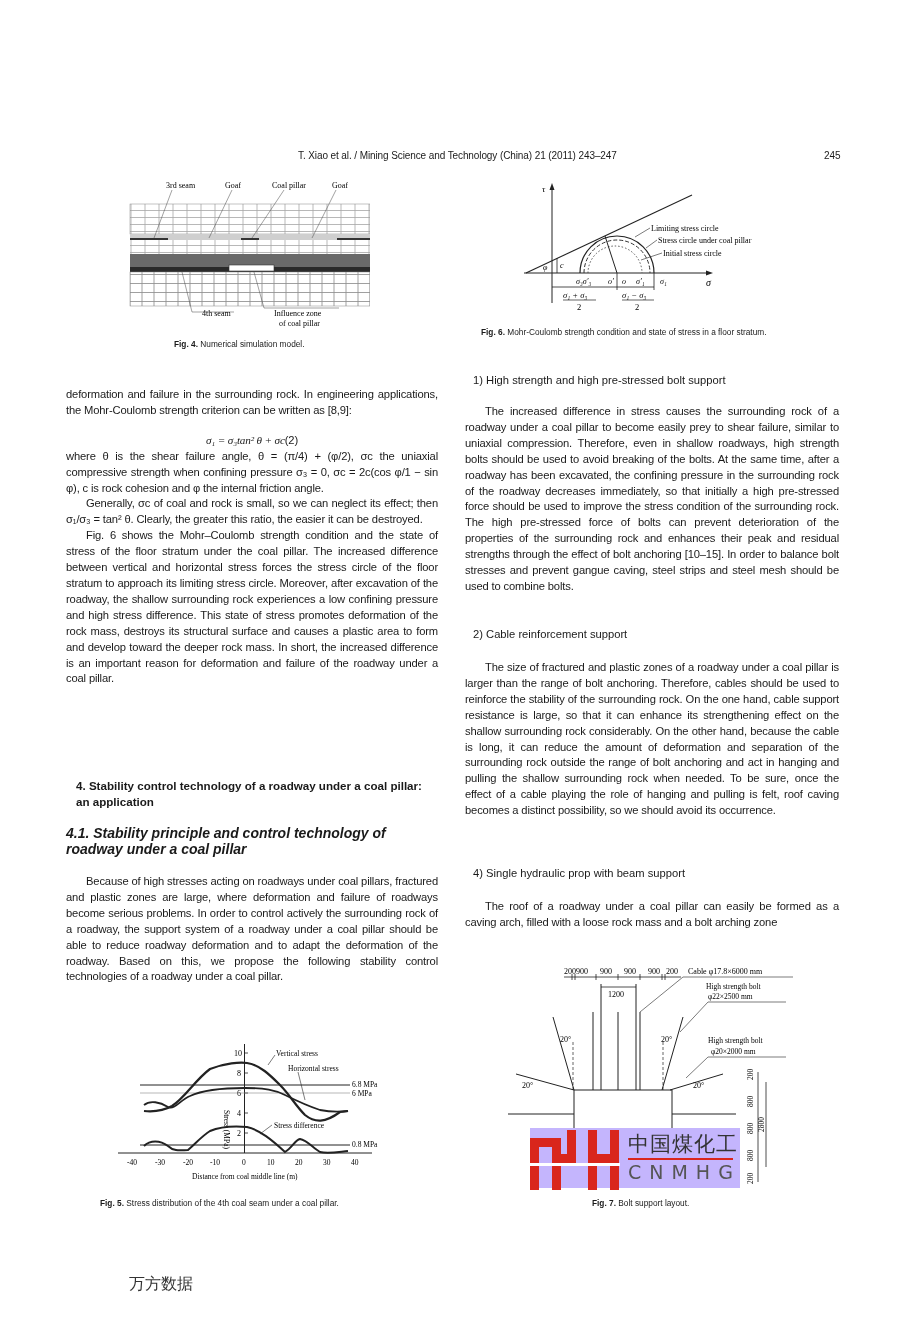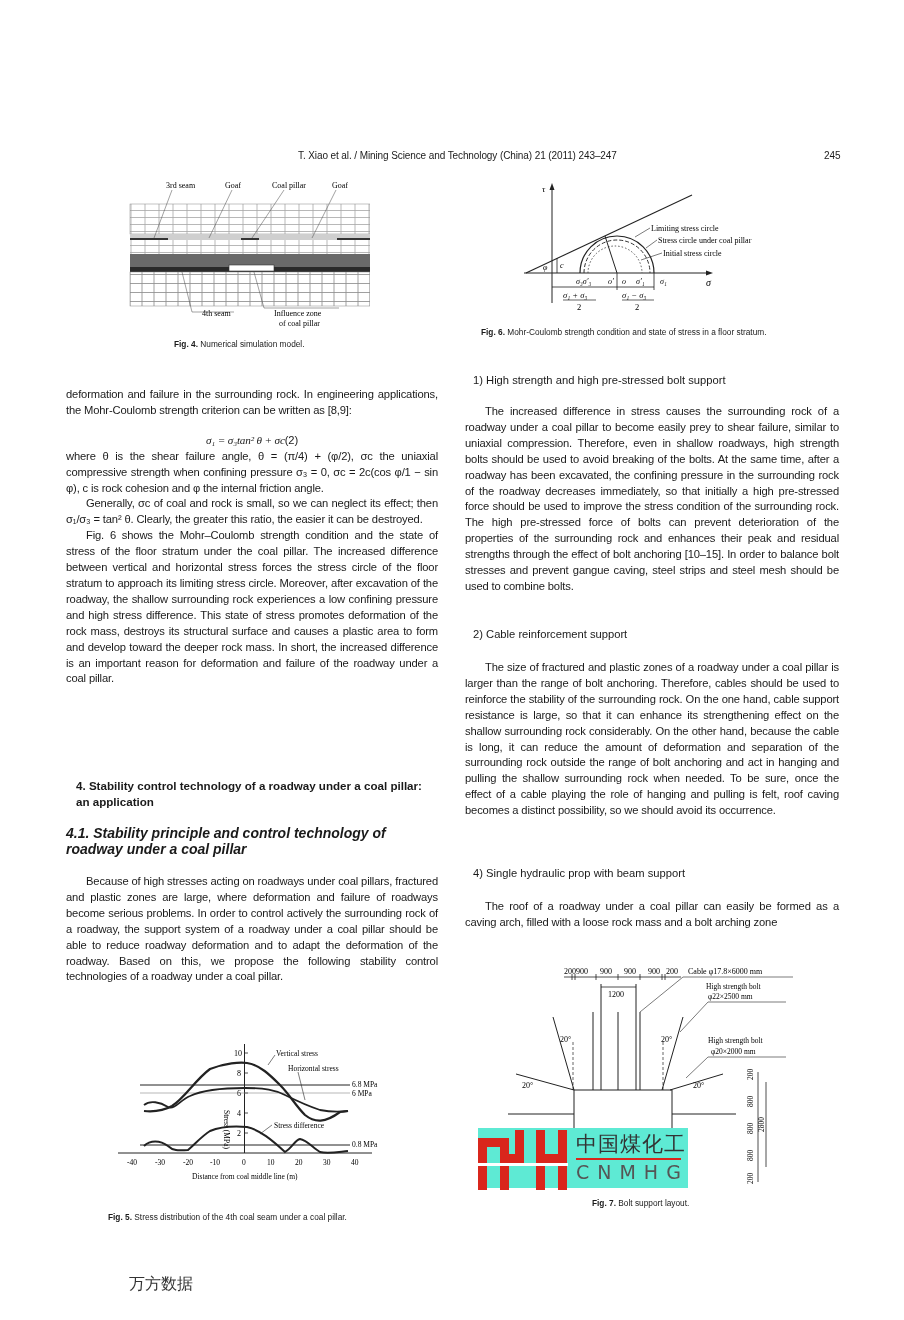--- a/index.html
+++ b/index.html
@@ -198,21 +198,21 @@
       <text x="100" y="125">-10</text>
       <text x="132" y="125">0</text>
       <text x="157" y="125">10</text>
       <text x="185" y="125">20</text>
       <text x="213" y="125">30</text>
       <text x="241" y="125">40</text>
     </g>
     <text x="82" y="139" font-size="7.5">Distance from coal middle line (m)</text>
   </svg>
 </div>
-<div class="abs caption" style="left:108px; top:1198px;margin-top:14px;">
+<div class="abs caption" style="left:100px; top:1198px;">
   <b>Fig. 5.</b> <span>Stress distribution of the 4th coal seam under a coal pillar.</span>
 </div>
 
 <div class="abs" style="left:508px; top:962px; width:290px; height:230px;">
   <svg width="290" height="230" viewBox="0 0 290 230">
 
     <line x1="56" y1="15" x2="173" y2="15" stroke="#222" stroke-width="0.8"></line>
     <g font-size="8">
       <text x="56" y="12">200</text>
       <text x="68" y="12">900</text>
@@ -277,21 +277,21 @@
       <text x="245" y="199" transform="rotate(-90 245 199)">800</text>
       <text x="245" y="222" transform="rotate(-90 245 222)">200</text>
       <text x="256" y="170" transform="rotate(-90 256 170)">2800</text>
     </g>
   </svg>
 </div>
 <div class="abs caption" style="left:592px; top:1198px;">
   <b>Fig. 7.</b> <span>Bolt support layout.</span>
 </div>
 
-<div class="abs" style="left:478px; top:1128px; width:210px; height:60px; background:#5eead4;">
+<div class="abs" style="left:530px; top:1128px; width:210px; height:60px; background:#c4b5fd;">
   <svg width="90" height="60" viewBox="0 0 90 60" style="position:absolute; left:0; top:2px;">
     <rect x="0" y="8" width="9" height="52" fill="#d9261c"></rect>
     <rect x="0" y="8" width="30" height="9" fill="#d9261c"></rect>
     <rect x="22" y="8" width="9" height="25" fill="#d9261c"></rect>
     <rect x="22" y="24" width="22" height="9" fill="#d9261c"></rect>
     <rect x="37" y="0" width="9" height="33" fill="#d9261c"></rect>
     <rect x="22" y="36" width="9" height="24" fill="#d9261c"></rect>
     <rect x="58" y="0" width="9" height="60" fill="#d9261c"></rect>
     <rect x="58" y="24" width="30" height="9" fill="#d9261c"></rect>
     <rect x="80" y="0" width="9" height="60" fill="#d9261c"></rect>

